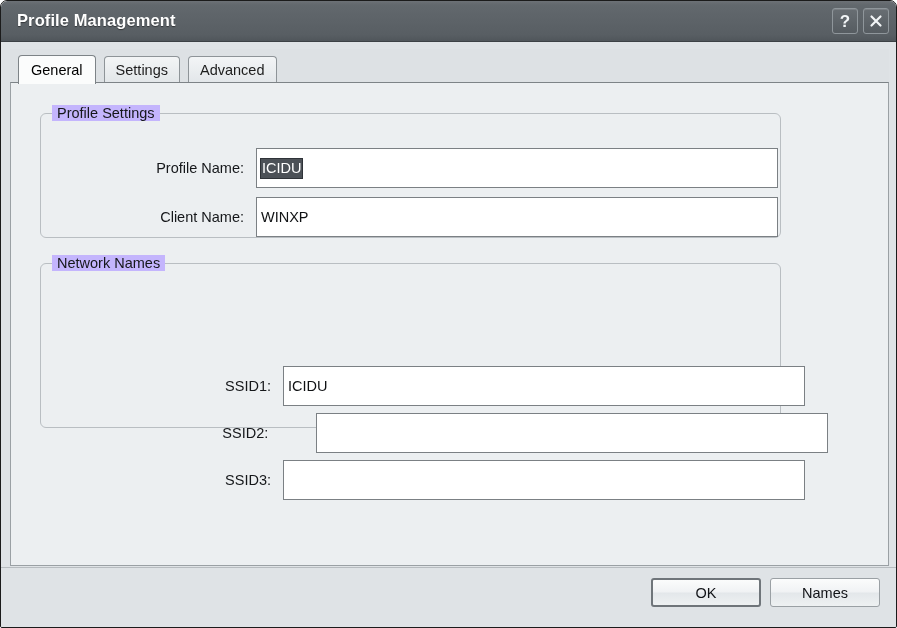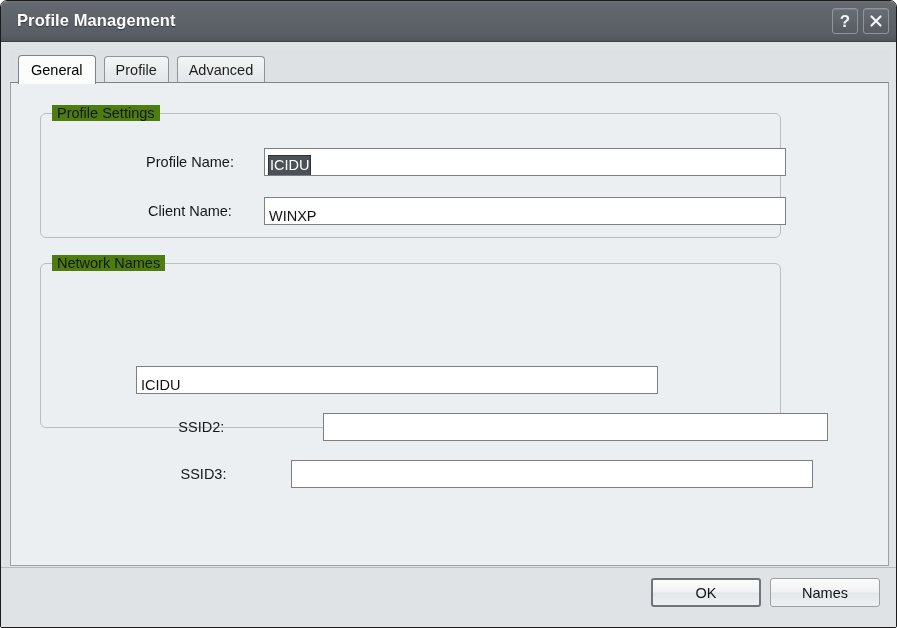--- a/index.html
+++ b/index.html
@@ -139,48 +139,48 @@
     box-sizing: border-box;
     border: 1px solid #b9bec2;
     border-radius: 6px;
     background: transparent;
   }
   .group-legend {
     position: absolute;
     top: -9px;
     left: 11px;
     padding: 0 5px;
-    background: #4d7c0f;
+    background: #c4b5fd;
     font-size: 14.5px;
     color: #15171a;
     white-space: nowrap;
   }
   #group-profile-settings { left: 29px; top: 30px; width: 741px; height: 125px; }
   #group-network-names    { left: 29px; top: 180px; width: 741px; height: 165px; }
 
   
   .row {
     position: absolute;
     display: flex;
     align-items: center;
   }
   .field-label {
     font-size: 14.5px;
     color: #15171a;
-    text-align: center;
-    white-space: nowrap;
-    padding-right: 20px;
+    text-align: right;
+    white-space: nowrap;
+    padding-right: 12px;
   }
   .textbox {
     box-sizing: border-box;
-    height: 28px;
+    height: 40px;
     background: #ffffff;
     border: 1px solid #7b8084;
     display: flex;
-    align-items: flex-end;
+    align-items: center;
     padding: 0 4px;
     font-size: 14.5px;
     color: #101214;
     overflow: hidden;
     cursor: text;
   }
   .txt-value { white-space: nowrap; }
   .txt-value.selected {
     background: #4c5157;
     color: #ffffff;
@@ -261,21 +261,21 @@
       </div>
     </div>
   </div>
 
   <div class="tabstrip">
     <div class="tabs">
       <div class="tab active">
         <span>General</span>
       </div>
       <div class="tab">
-        <span>Profile</span>
+        <span>Settings</span>
       </div>
       <div class="tab">
         <span>Advanced</span>
       </div>
     </div>
   </div>
 
   <div class="panel">
 
     <div class="groupbox" id="group-profile-settings">
@@ -293,20 +293,21 @@
         <div class="textbox">
           <span class="txt-value">WINXP</span>
         </div>
       </div>
     </div>
 
     <div class="groupbox" id="group-network-names">
       <div class="group-legend">Network Names</div>
 
       <div class="row" id="row-ssid1">
+        <div class="field-label">SSID1:</div>
         <div class="textbox">
           <span class="txt-value">ICIDU</span>
         </div>
       </div>
 
       <div class="row" id="row-ssid2">
         <div class="field-label">SSID2:</div>
         <div class="textbox">
           <span class="txt-value"></span>
         </div>

